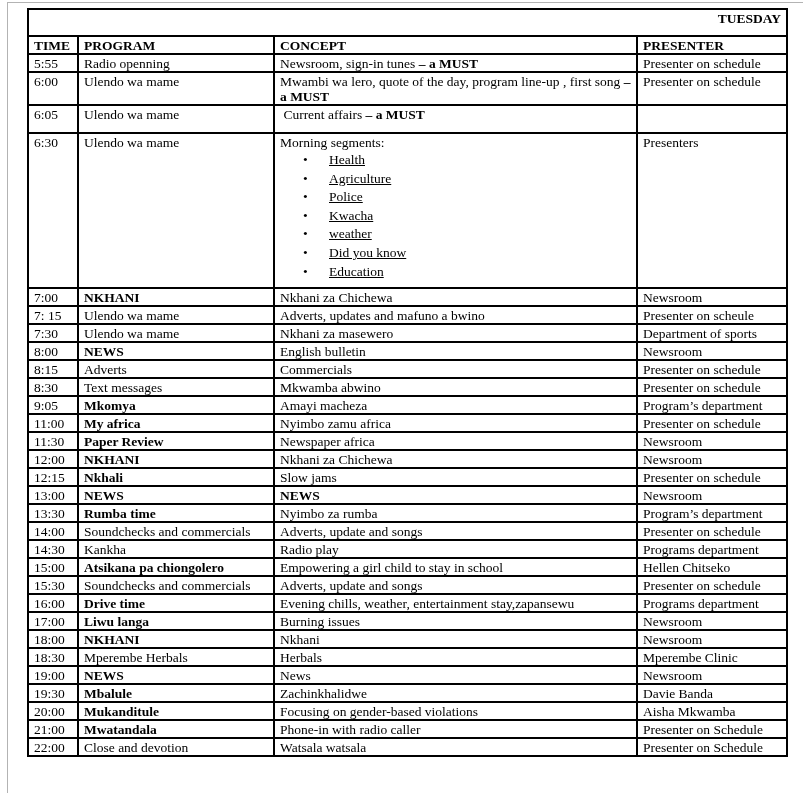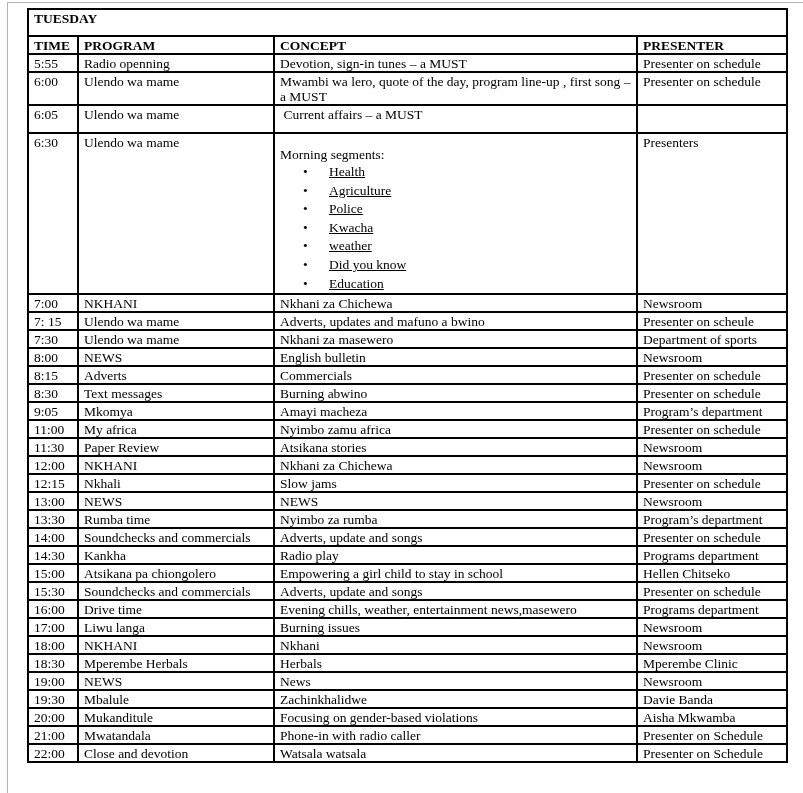--- a/index.html
+++ b/index.html
@@ -33,34 +33,34 @@
     font-size: 13.5px;
     line-height: 15px;
     vertical-align: top;
     padding: 1px 5px 0 5px;
     overflow: hidden;
   }
   td.title-cell {
     font-size: 22px;
     line-height: 24px;
     font-weight: bold;
-    text-align: left;
+    text-align: right;
     height: 27px;
     padding: 1px 0 0 0;
   }
   tr.header-row td {
     font-weight: bold;
     height: 17px;
   }
   tr.size-s1 td { height: 17px; }
   tr.size-s2 td { height: 28px; }
   tr.size-tall td { height: 155px; }
-  .b { font-weight: normal; margin-top: 24px; }
+  .b { font-weight: bold; margin-top: 24px; }
   .seg { white-space: pre-wrap; }
-  .lead { line-height: 16px; margin-top: 12px; }
+  .lead { line-height: 16px; }
   .bullet-item { padding-left: 23px; line-height: 18.6px; text-decoration: underline; }
   .bullet-dot { display: inline-block; width: 26px; }
 </style>
 </head>
 <body>
 
 <div class="page">
   <div class="boundary"></div>
   <table class="schedule">
     <colgroup>
@@ -75,21 +75,21 @@
         </tr>
         <tr class="header-row">
           <td class="head-cell">TIME</td>
           <td class="head-cell">PROGRAM</td>
           <td class="head-cell">CONCEPT</td>
           <td class="head-cell">PRESENTER</td>
         </tr>
         <tr class="size-s1">
           <td class="c-time">5:55</td>
           <td class="c-program">Radio openning</td>
-          <td class="c-concept"><span class="seg">Devotion, sign-in tunes </span><span class="seg b">– a MUST</span></td>
+          <td class="c-concept"><span class="seg">Newsroom, sign-in tunes </span><span class="seg b">– a MUST</span></td>
           <td class="c-presenter">Presenter on schedule</td>
         </tr>
         <tr class="size-s2">
           <td class="c-time">6:00</td>
           <td class="c-program">Ulendo wa mame</td>
           <td class="c-concept"><span class="seg">Mwambi wa lero, quote of the day, program line-up , first song </span><span class="seg b">– a MUST</span></td>
           <td class="c-presenter">Presenter on schedule</td>
         </tr>
         <tr class="size-s2">
           <td class="c-time">6:05</td>
@@ -138,39 +138,39 @@
         </tr>
         <tr class="size-s1">
           <td class="c-time">8:15</td>
           <td class="c-program">Adverts</td>
           <td class="c-concept"><span class="seg">Commercials</span></td>
           <td class="c-presenter">Presenter on schedule</td>
         </tr>
         <tr class="size-s1">
           <td class="c-time">8:30</td>
           <td class="c-program">Text messages</td>
-          <td class="c-concept"><span class="seg">Burning abwino</span></td>
+          <td class="c-concept"><span class="seg">Mkwamba abwino</span></td>
           <td class="c-presenter">Presenter on schedule</td>
         </tr>
         <tr class="size-s1">
           <td class="c-time">9:05</td>
           <td class="c-program b">Mkomya</td>
           <td class="c-concept"><span class="seg">Amayi macheza</span></td>
           <td class="c-presenter">Program’s department</td>
         </tr>
         <tr class="size-s1">
           <td class="c-time">11:00</td>
           <td class="c-program b">My africa</td>
           <td class="c-concept"><span class="seg">Nyimbo zamu africa</span></td>
           <td class="c-presenter">Presenter on schedule</td>
         </tr>
         <tr class="size-s1">
           <td class="c-time">11:30</td>
           <td class="c-program b">Paper Review</td>
-          <td class="c-concept"><span class="seg">Atsikana stories</span></td>
+          <td class="c-concept"><span class="seg">Newspaper africa</span></td>
           <td class="c-presenter">Newsroom</td>
         </tr>
         <tr class="size-s1">
           <td class="c-time">12:00</td>
           <td class="c-program b">NKHANI</td>
           <td class="c-concept"><span class="seg">Nkhani za Chichewa</span></td>
           <td class="c-presenter">Newsroom</td>
         </tr>
         <tr class="size-s1">
           <td class="c-time">12:15</td>
@@ -210,21 +210,21 @@
         </tr>
         <tr class="size-s1">
           <td class="c-time">15:30</td>
           <td class="c-program">Soundchecks and commercials</td>
           <td class="c-concept"><span class="seg">Adverts, update and songs</span></td>
           <td class="c-presenter">Presenter on schedule</td>
         </tr>
         <tr class="size-s1">
           <td class="c-time">16:00</td>
           <td class="c-program b">Drive time</td>
-          <td class="c-concept"><span class="seg">Evening chills, weather, entertainment news,masewero</span></td>
+          <td class="c-concept"><span class="seg">Evening chills, weather, entertainment stay,zapansewu</span></td>
           <td class="c-presenter">Programs department</td>
         </tr>
         <tr class="size-s1">
           <td class="c-time">17:00</td>
           <td class="c-program b">Liwu langa</td>
           <td class="c-concept"><span class="seg">Burning issues</span></td>
           <td class="c-presenter">Newsroom</td>
         </tr>
         <tr class="size-s1">
           <td class="c-time">18:00</td>

